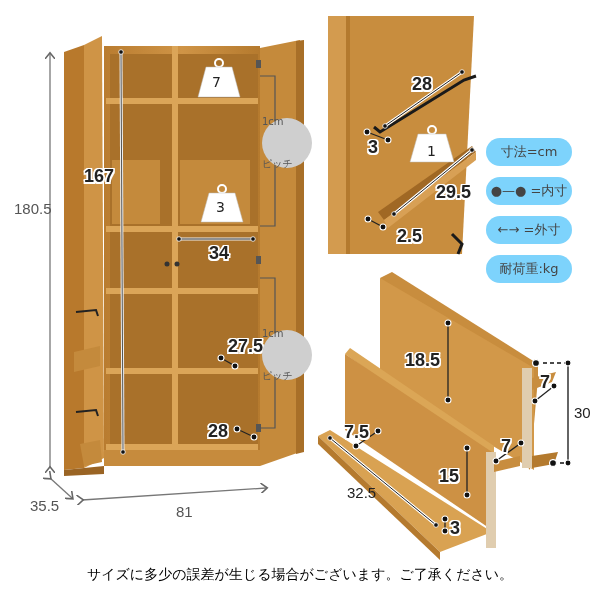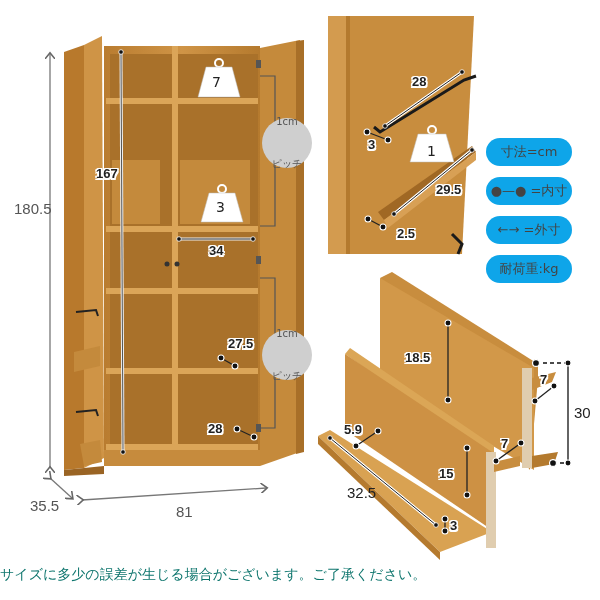--- a/index.html
+++ b/index.html
@@ -1,25 +1,25 @@
 <!DOCTYPE html>
 <html><head>
 <meta charset="utf-8">
 <style>
   html,body{margin:0;padding:0;background:#fff;}
   body{width:600px;height:600px;position:relative;overflow:hidden;font-family:"DejaVu Sans",sans-serif;color:#333;}
   .abs{position:absolute;}
   .lbl{position:absolute;font-size:15px;color:#555;font-family:"Liberation Sans",sans-serif;text-align:right;}
-  .ol{position:absolute;font-size:13px;font-weight:bold;color:#222;font-family:"Liberation Sans",sans-serif;
+  .ol{position:absolute;font-size:18px;font-weight:bold;color:#222;font-family:"Liberation Sans",sans-serif;
       text-shadow:-1.5px -1.5px 0 #fff,1.5px -1.5px 0 #fff,-1.5px 1.5px 0 #fff,1.5px 1.5px 0 #fff,0 1.5px 0 #fff,0 -1.5px 0 #fff,1.5px 0 0 #fff,-1.5px 0 0 #fff;}
-  .pill{position:absolute;left:486px;width:86px;height:28px;border-radius:14px;background:#0ea5e9;color:#444;
+  .pill{position:absolute;left:486px;width:86px;height:28px;border-radius:14px;background:#7dd3fc;color:#444;
         font-size:13px;display:flex;align-items:center;justify-content:center;}
   .pitch{position:absolute;width:50px;height:50px;border-radius:50%;background:#cfcfcf;color:#555;font-size:10px;
-         display:flex;flex-direction:column;align-items:center;justify-content:center;line-height:14px;gap:28px;}
-  .note{position:absolute;left:0;width:600px;top:566px;text-align:left;font-size:14px;color:#0f766e;}
+         display:flex;flex-direction:column;align-items:flex-start;justify-content:center;line-height:14px;gap:28px;}
+  .note{position:absolute;left:0;width:600px;top:566px;text-align:center;font-size:14px;color:#000000;}
   svg{position:absolute;left:0;top:0;}
 </style>
 </head>
 <body>
 
 <svg width="600" height="600" viewBox="0 0 600 600">
   <defs>
     <linearGradient id="wd" x1="0" x2="1" y1="0" y2="0">
       <stop offset="0" stop-color="#b97c30"></stop>
         <stop offset="0.5" stop-color="#cf9446"></stop>
@@ -173,21 +173,21 @@
     <line x1="356" y1="446" x2="378" y2="431" stroke="#222" stroke-width="1.3" marker-start="url(#dot)" marker-end="url(#dot)"></line>
     <line x1="330" y1="438" x2="436" y2="525" stroke="#fff" stroke-width="3"></line>
     <line x1="330" y1="438" x2="436" y2="525" stroke="#222" stroke-width="1" marker-start="url(#dot)" marker-end="url(#dot)"></line>
     <line x1="445" y1="519" x2="445" y2="531" stroke="#222" stroke-width="1.3" marker-start="url(#dot)" marker-end="url(#dot)"></line>
   </g>
 </svg>
 
 <div class="lbl" style="left:14px;top:200px;">180.5</div>
 <div class="lbl" style="left:22px;top:497px;margin-left:8px;">35.5</div>
 <div class="lbl" style="left:176px;top:503px;">81</div>
-<div class="ol" style="left:96px;top:166px;">167</div>
+<div class="ol" style="left:84px;top:166px;">167</div>
 <div class="ol" style="left:209px;top:243px;">34</div>
 <div class="ol" style="left:191px;top:336px;margin-left:37px;">27.5</div>
 <div class="ol" style="left:208px;top:421px;">28</div>
 <div class="abs" style="left:212px;top:74px;font-size:14px;color:#222;">7</div>
 <div class="abs" style="left:216px;top:199px;font-size:14px;color:#222;">3</div>
 
 <div class="pitch" style="left:262px;top:118px;">
   <span>1cm</span>
   <span>ピッチ</span>
 </div>
@@ -205,17 +205,17 @@
 <div class="pill" style="top:138px;">寸法=cm</div>
 <div class="pill" style="top:177px;">●—● =内寸</div>
 <div class="pill" style="top:216px;">←→ =外寸</div>
 <div class="pill" style="top:255px;">耐荷重:kg</div>
 
 <div class="ol" style="left:405px;top:350px;">18.5</div>
 <div class="ol" style="left:439px;top:466px;">15</div>
 <div class="lbl" style="left:574px;top:404px;color:#222;">30</div>
 <div class="ol" style="left:540px;top:372px;">7</div>
 <div class="ol" style="left:501px;top:436px;">7</div>
-<div class="ol" style="left:344px;top:422px;">5.9</div>
+<div class="ol" style="left:344px;top:422px;">7.5</div>
 <div class="lbl" style="left:326px;top:484px;color:#222;margin-left:21px;">32.5</div>
 <div class="ol" style="left:450px;top:518px;">3</div>
 
 <div class="note">サイズに多少の誤差が生じる場合がございます。ご了承ください。</div>
 
 </body></html>

